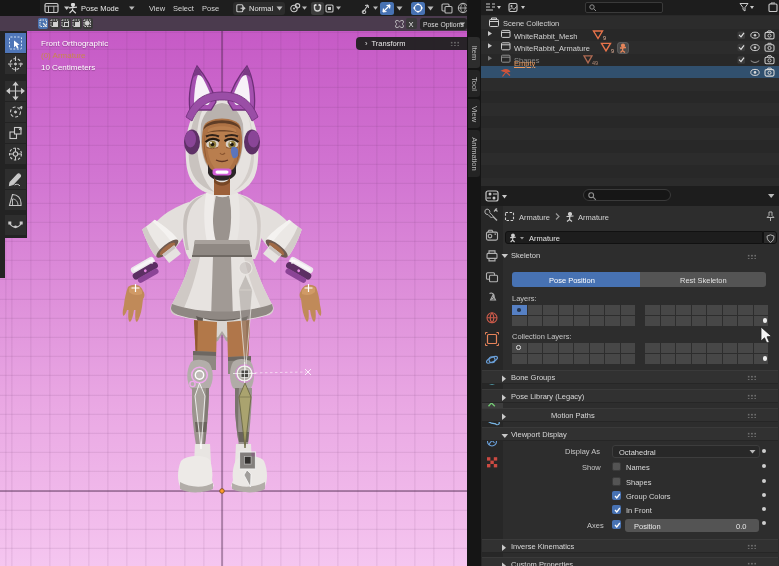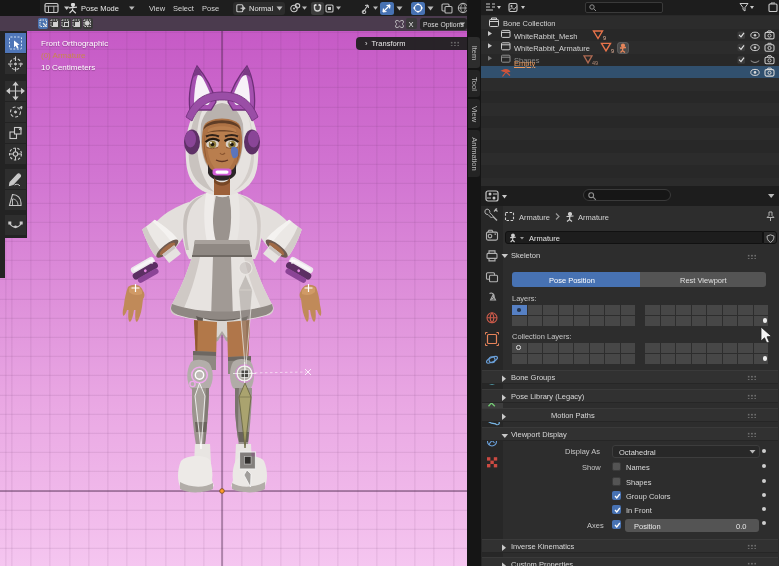--- a/index.html
+++ b/index.html
@@ -459,21 +459,21 @@
       <div class="row" style="top:78.4px;background:#2c2c2c;"></div>
       <div class="row" style="top:90.8px;background:#282828;"></div>
       <div class="row" style="top:103.2px;background:#2c2c2c;"></div>
       <div class="row" style="top:115.6px;background:#282828;"></div>
       <div class="row" style="top:128px;background:#2c2c2c;"></div>
       <div class="row" style="top:140.4px;background:#282828;"></div>
       <div class="row" style="top:152.8px;background:#2c2c2c;"></div>
       <div class="row" style="top:165.2px;background:#282828;"></div>
       <div class="row" style="top:177.6px;background:#2b2b2b;height:8.4px;"></div>
 
-      <div class="abs otxt" style="left:22px;top:19px;">Bone Collection</div>
+      <div class="abs otxt" style="left:22px;top:19px;">Scene Collection</div>
       <div class="abs otxt" style="left:33px;top:31.5px;">WhiteRabbit_Mesh</div>
       <div class="abs otxt" style="left:33px;top:43.9px;">WhiteRabbit_Armature</div>
       <div class="abs otxt" style="left:33px;top:56.3px;color:#8e8e8e;">Shapes</div>
       <div class="abs otxt" style="left:33px;top:59px;color:#eb9a5c;text-decoration:underline;">Empty</div>
       <svg class="abs" style="left:0;top:16px;" width="298" height="78" viewBox="0 0 298 78">
 
         <g stroke="#d0d0d0" stroke-width="1" fill="none">
           <rect x="8.5" y="3.5" width="9" height="7" rx="1"></rect>
           <path d="M 8.5,5.5 h 9 M 10.5,3.5 v -1.5 h 5 v 1.5"></path>
         </g>
@@ -663,21 +663,21 @@
 
       <div class="phead" style="left:30px;top:65px;">Skeleton</div>
       <svg class="abs" style="left:20px;top:67px;" width="8" height="6" viewBox="0 0 8 6">
           <path d="M 0.5,1 l 3.3,4 l 3.3,-4" fill="#c9c9c9"></path>
         </svg>
       <div class="abs" style="left:266px;top:68px;width:10px;height:5px;background-image:radial-gradient(circle, #6e6e6e 0.8px, transparent 0.9px);background-size:3.3px 3.3px;"></div>
 
       <div class="abs" style="left:31px;top:86px;width:128px;height:15px;background:#4772b3;border-radius:3px 0 0 3px;"></div>
       <div class="abs" style="left:159px;top:86px;width:126px;height:15px;background:#545454;border-radius:0 3px 3px 0;"></div>
       <div class="ptxt" style="left:68px;top:89.5px;color:#ffffff;">Pose Position</div>
-      <div class="ptxt" style="left:199px;top:89.5px;color:#e0e0e0;">Rest Viewport</div>
+      <div class="ptxt" style="left:199px;top:89.5px;color:#e0e0e0;">Rest Skeleton</div>
 
       <div class="ptxt" style="left:31px;top:108px;">Layers:</div>
       <div class="laygrid" id="lg1" style="left:31px;top:119px;">
           <div class="laycell" style="left: 0px; top: 0px; background: rgb(86, 128, 196);">
             <div style="position:absolute;left:5.2px;top:3px;width:3.5px;height:3.5px;border-radius:50%;background:#26364e;"></div>
           </div>
           <div class="laycell" style="left: 15.5px; top: 0px;"></div>
           <div class="laycell" style="left: 31px; top: 0px;"></div>
           <div class="laycell" style="left: 46.5px; top: 0px;"></div>
           <div class="laycell" style="left: 62px; top: 0px;"></div>

